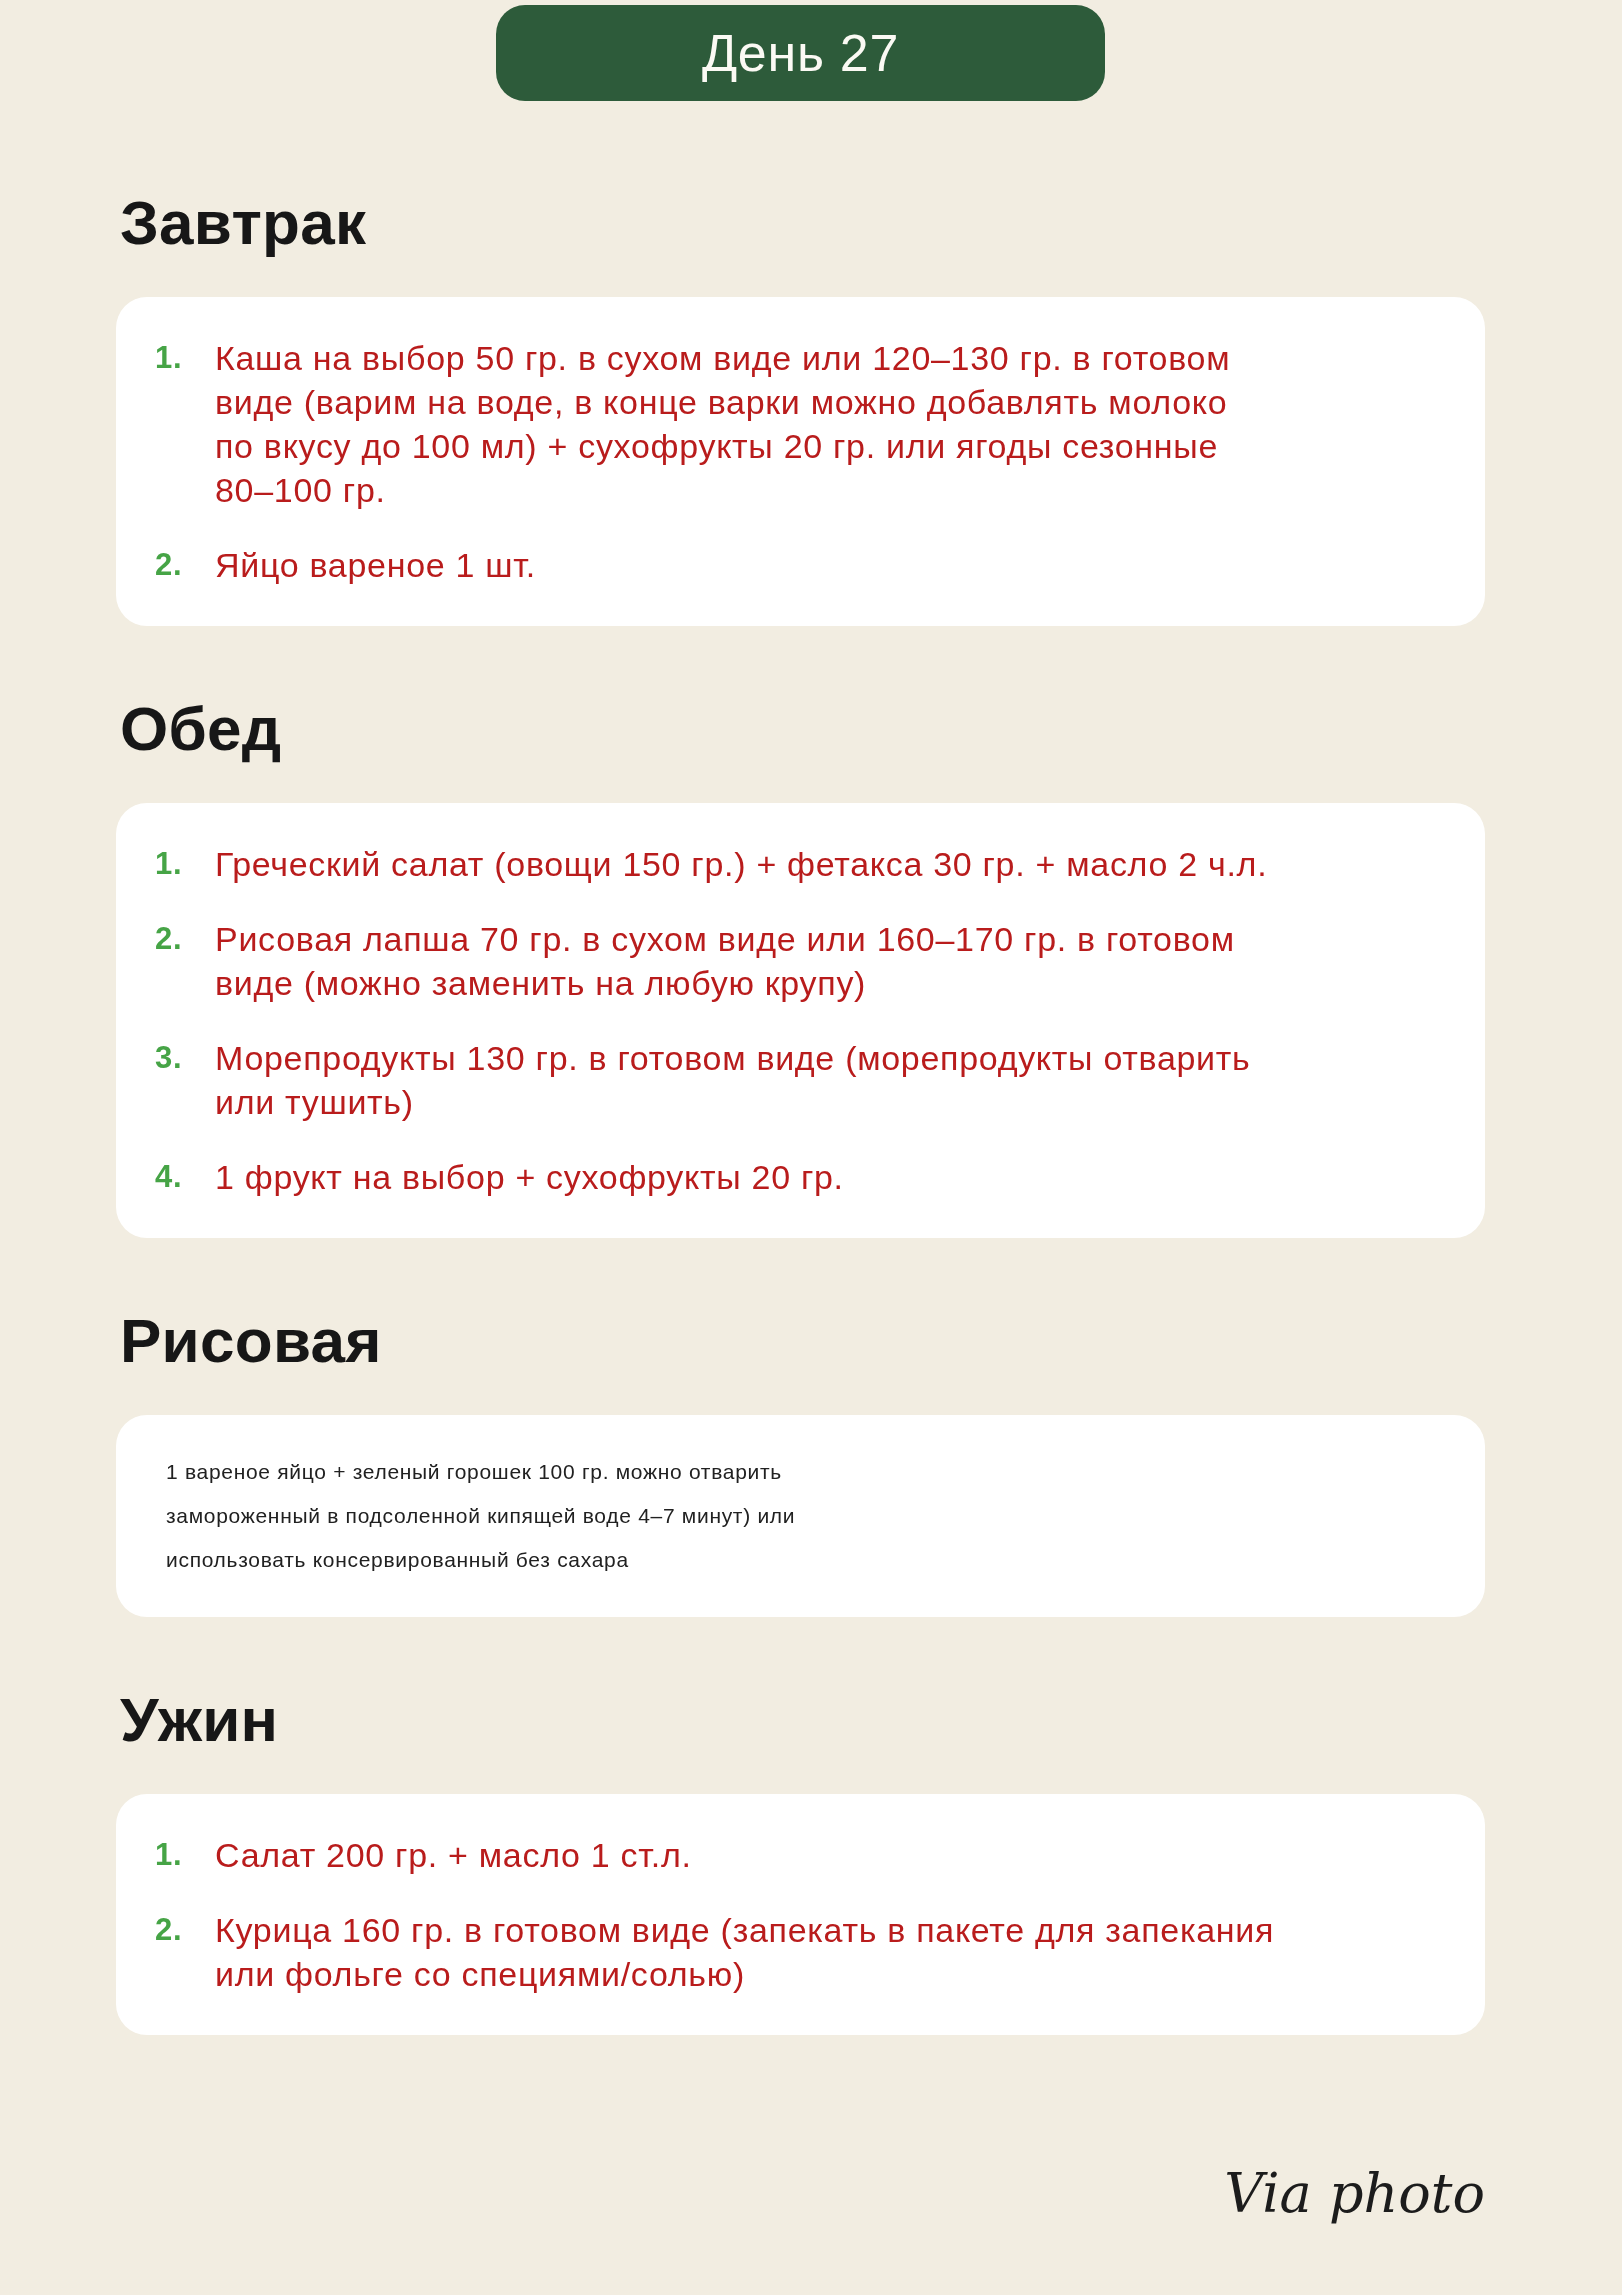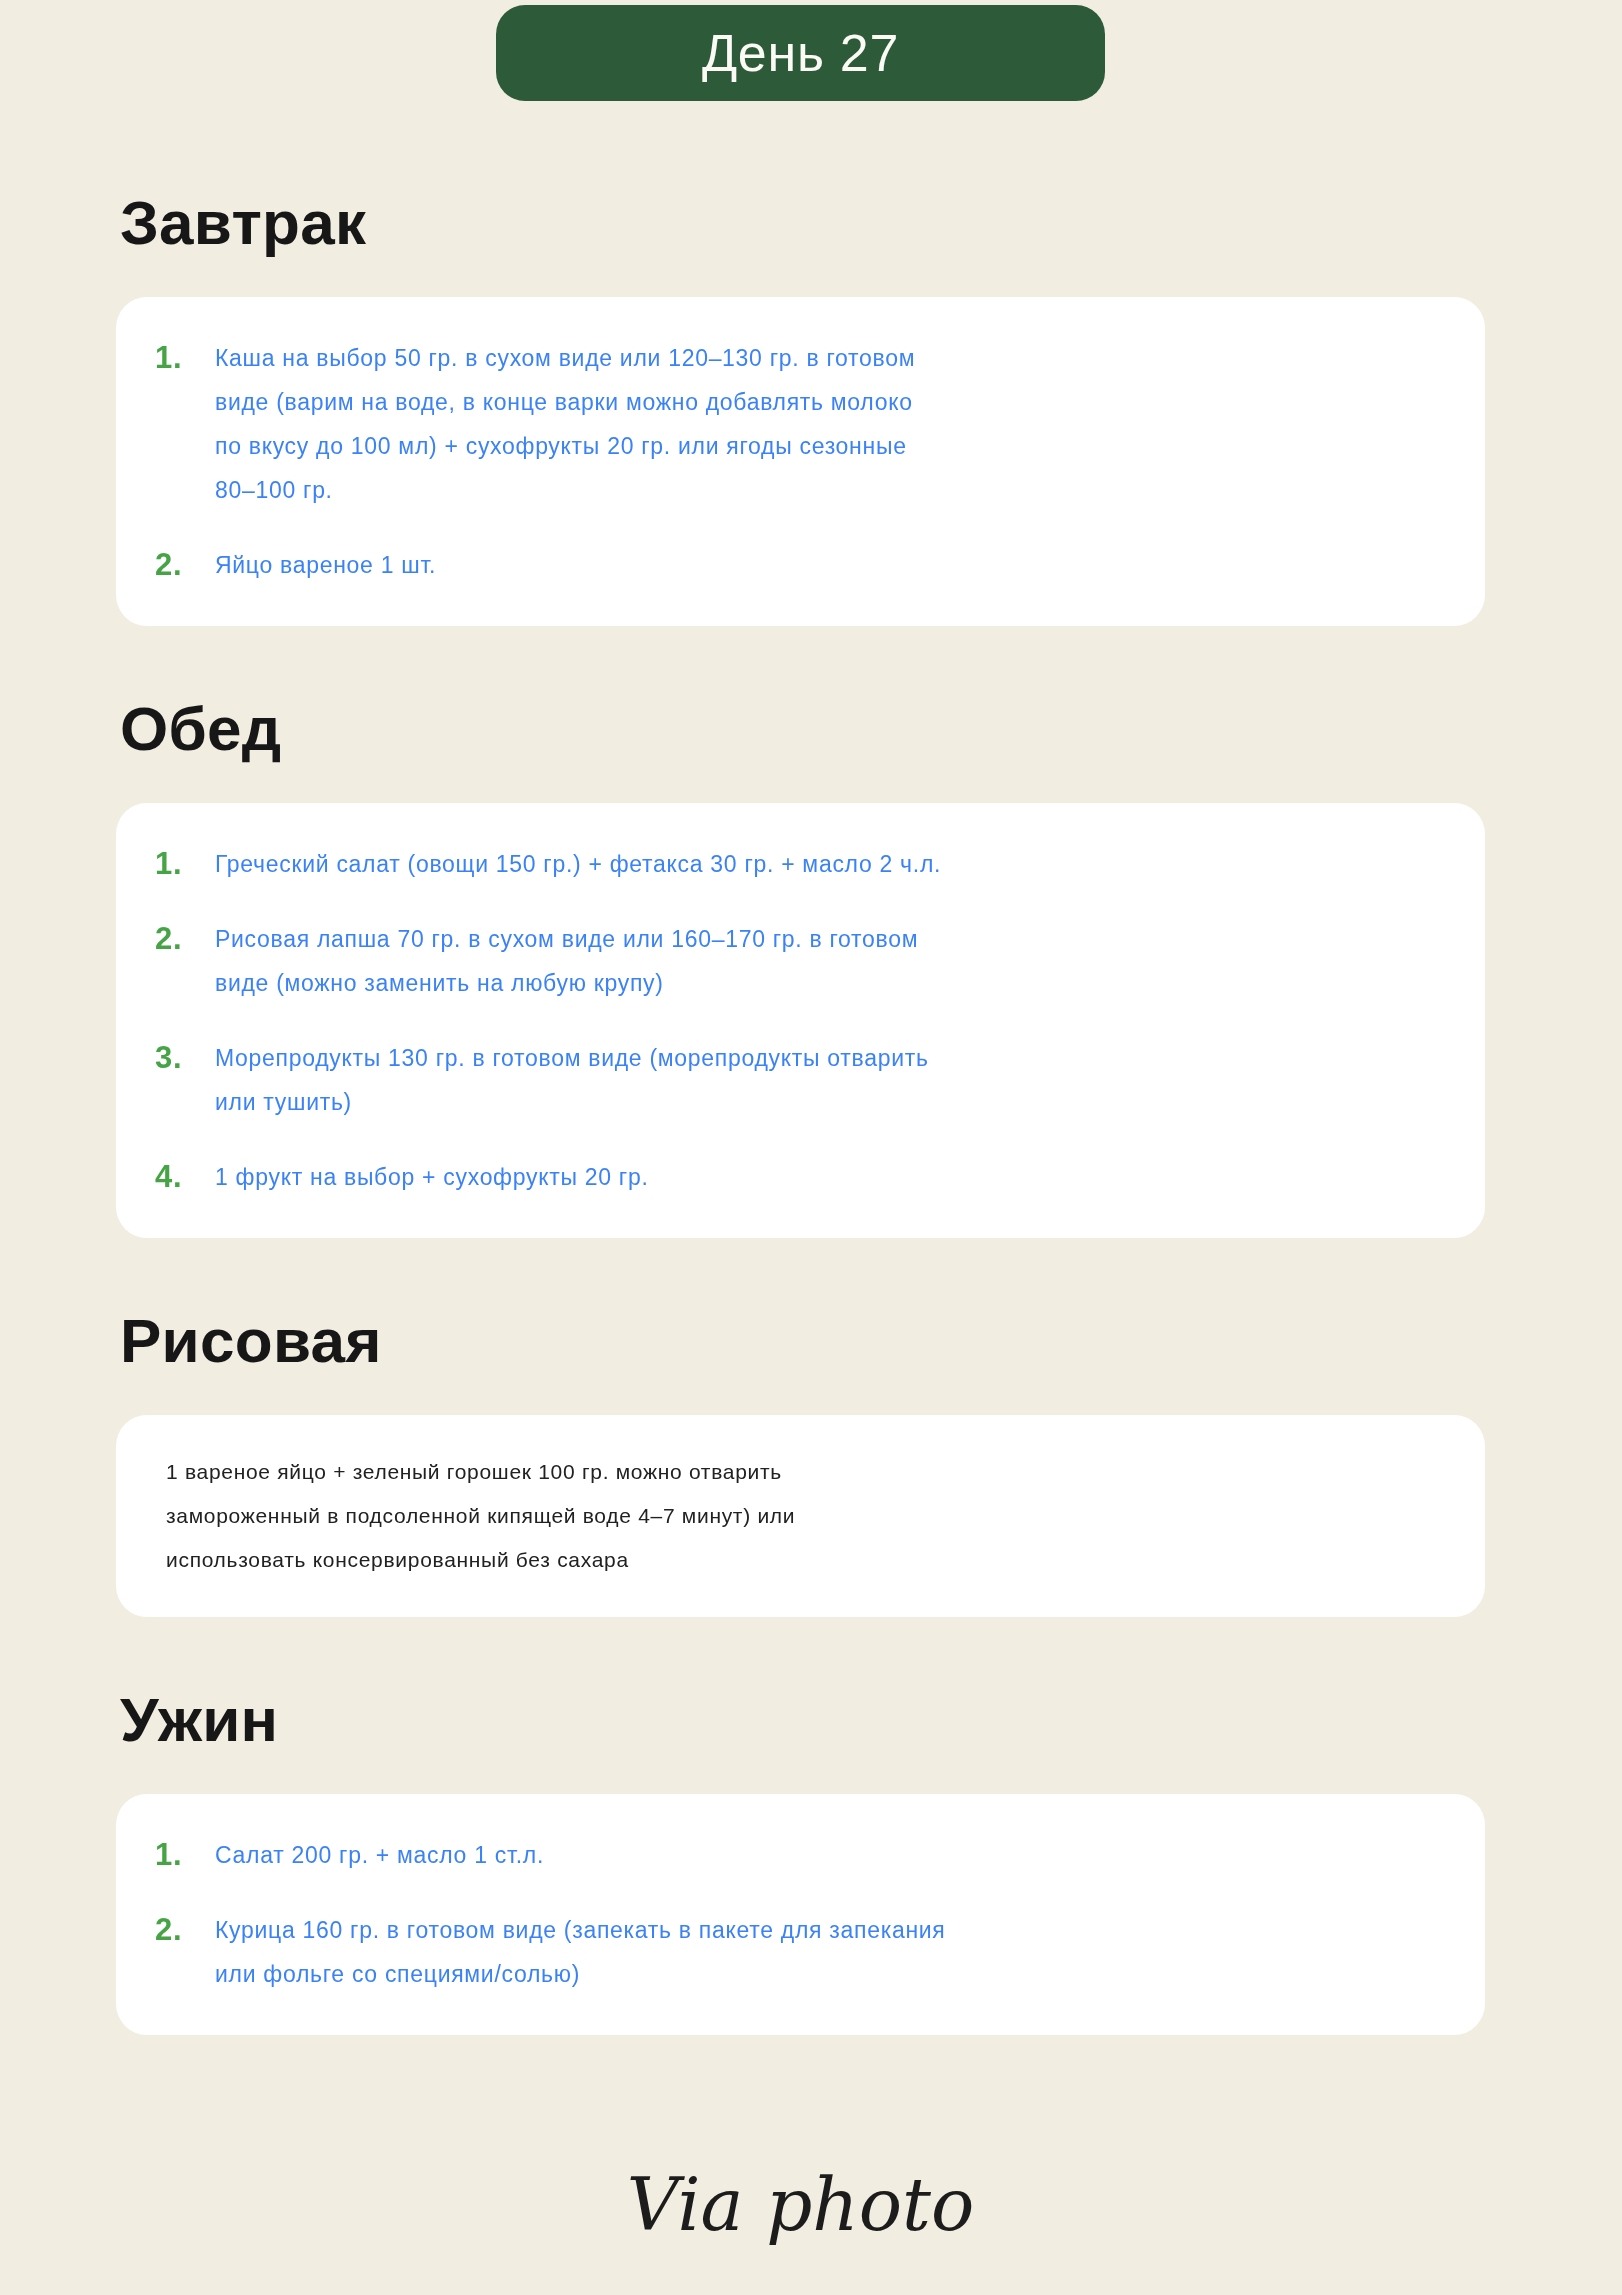--- a/index.html
+++ b/index.html
@@ -52,40 +52,40 @@
   .meal-item + .meal-item { margin-top: 31px; }
   .item-num {
     flex: 0 0 60px;
     font-size: 31px;
     line-height: 44px;
     font-weight: 700;
     color: #46a446;
     letter-spacing: 0.7px;
   }
   .item-text {
-    font-size: 23px;
+    font-size: 34px;
     line-height: 44px;
-    color: #3b82f6;
+    color: #b91c1c;
     letter-spacing: 0.7px;
     white-space: pre-line;
   }
   .card.note-card { padding: 35px 52px 35px 50px; }
   .note-text {
     font-size: 21px;
     line-height: 44px;
     color: #212121;
     letter-spacing: 0.7px;
     white-space: pre-line;
   }
   .watermark {
     margin-top: 124px;
-    text-align: center;
+    text-align: right;
     font-family: "DejaVu Serif", serif;
     font-style: italic;
-    font-size: 72px;
+    font-size: 54px;
     line-height: 1.3;
     color: #1c1c1c;
   }
 </style>
 </head>
 <body>
 
 <div class="page">
 
   <div class="day-badge">

